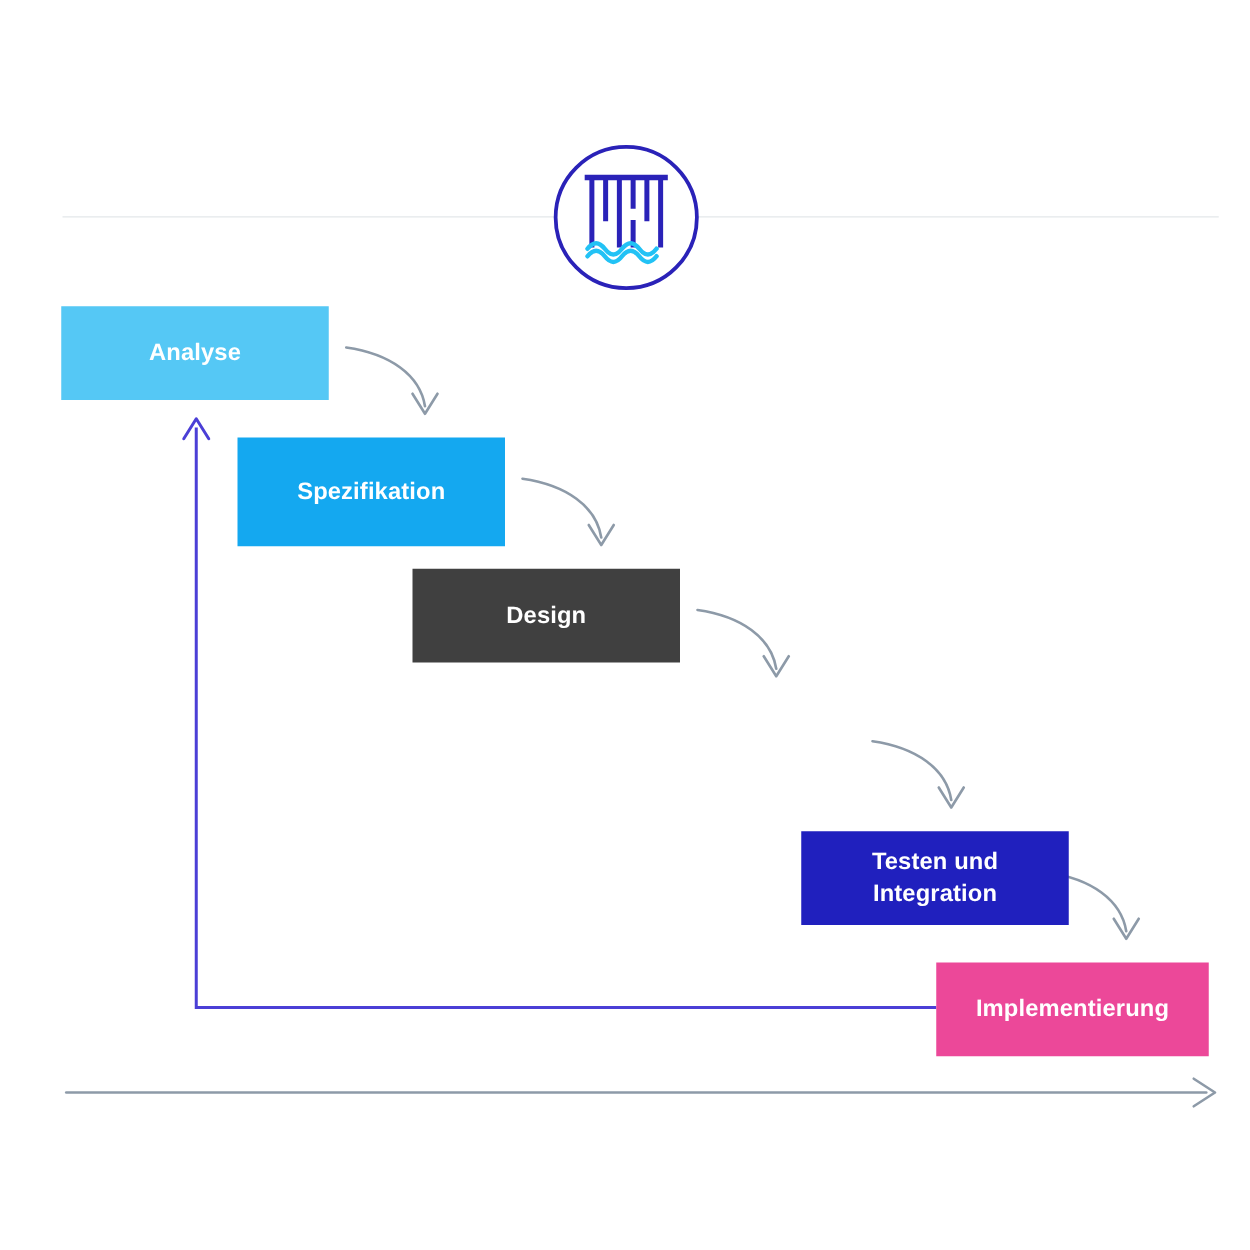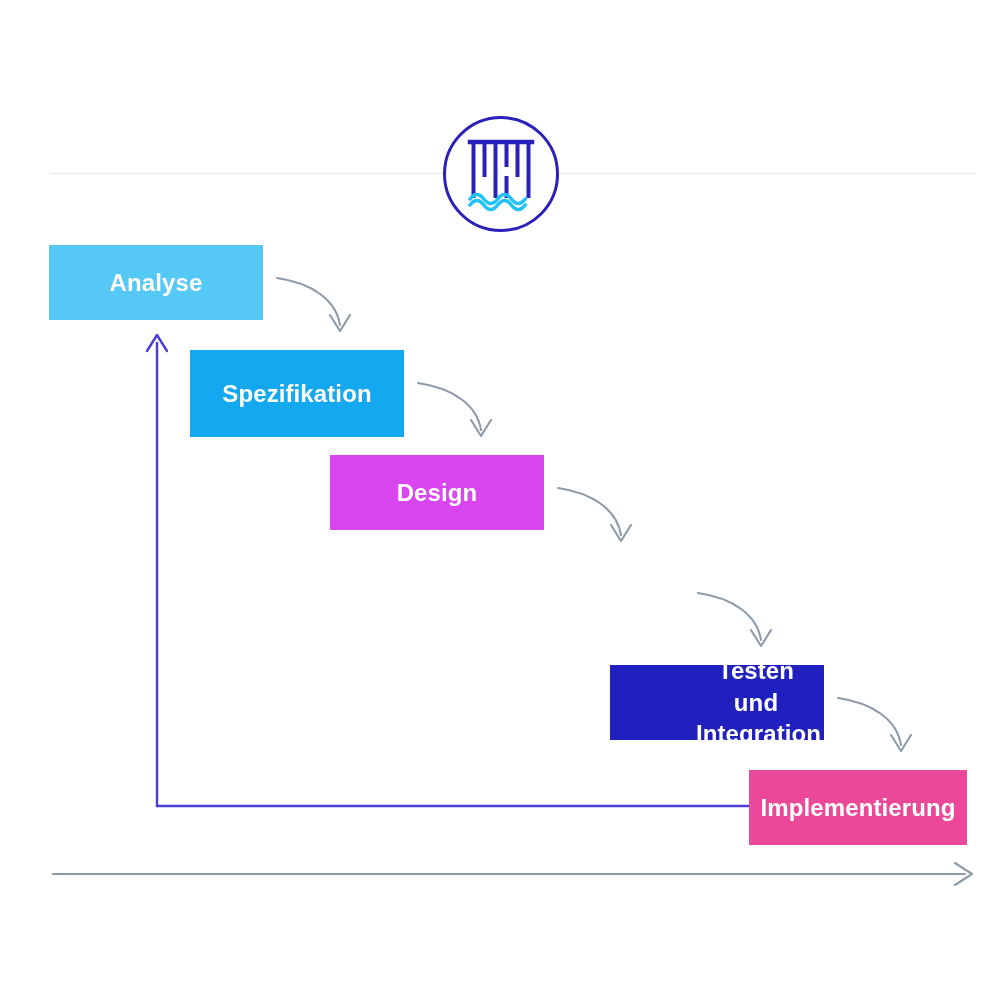--- a/index.html
+++ b/index.html
@@ -45,21 +45,21 @@
     left: 0; top: 0;
   }
   .stage-box {
     position: absolute;
     box-sizing: border-box;
     display: flex;
     align-items: center;
     justify-content: center;
     text-align: center;
     color: #ffffff;
-    font-size: 24px;
+    font-size: 19px;
     font-weight: 700;
     letter-spacing: 0.1px;
     line-height: 1.32;
     padding: 2px 8px;
   }
   .axis-svg, .feedback-svg, .arrows-svg {
     position: absolute;
     left: 0; top: 0;
     width: 1000px;
     height: 1000px;
@@ -117,23 +117,23 @@
     <line x1="53" y1="874" x2="965" y2="874" stroke="#8d9aa8" stroke-width="2.1" stroke-linecap="round"></line>
     <polyline points="955 863 972 874 955 885" fill="none" stroke="#8d9aa8" stroke-width="2.1" stroke-linecap="round" stroke-linejoin="round"></polyline>
   </svg>
 
   <div class="stage-box" style="left: 49px; top: 245px; width: 214px; height: 75px; background: rgb(85, 200, 245);">
     <span>Analyse</span>
   </div>
   <div class="stage-box" style="left: 190px; top: 350px; width: 214px; height: 87px; background: rgb(20, 168, 240);">
     <span>Spezifikation</span>
   </div>
-  <div class="stage-box" style="left: 330px; top: 455px; width: 214px; height: 75px; background: #d946ef;">
+  <div class="stage-box" style="left: 330px; top: 455px; width: 214px; height: 75px; background: #404040;">
     <span>Design</span>
   </div>
-  <div class="stage-box" style="left: 610px; top: 665px; width: 214px; height: 75px; background: rgb(32, 32, 190); justify-content: flex-end;">
+  <div class="stage-box" style="left: 641px; top: 665px; width: 214px; height: 75px; background: rgb(32, 32, 190);">
     <span style="max-width: 120px;">Testen und Integration</span>
   </div>
   <div class="stage-box" style="left: 749px; top: 770px; width: 218px; height: 75px; background: #ec4899;">
     <span>Implementierung</span>
   </div>
 
 </div>
 
 </body></html>

